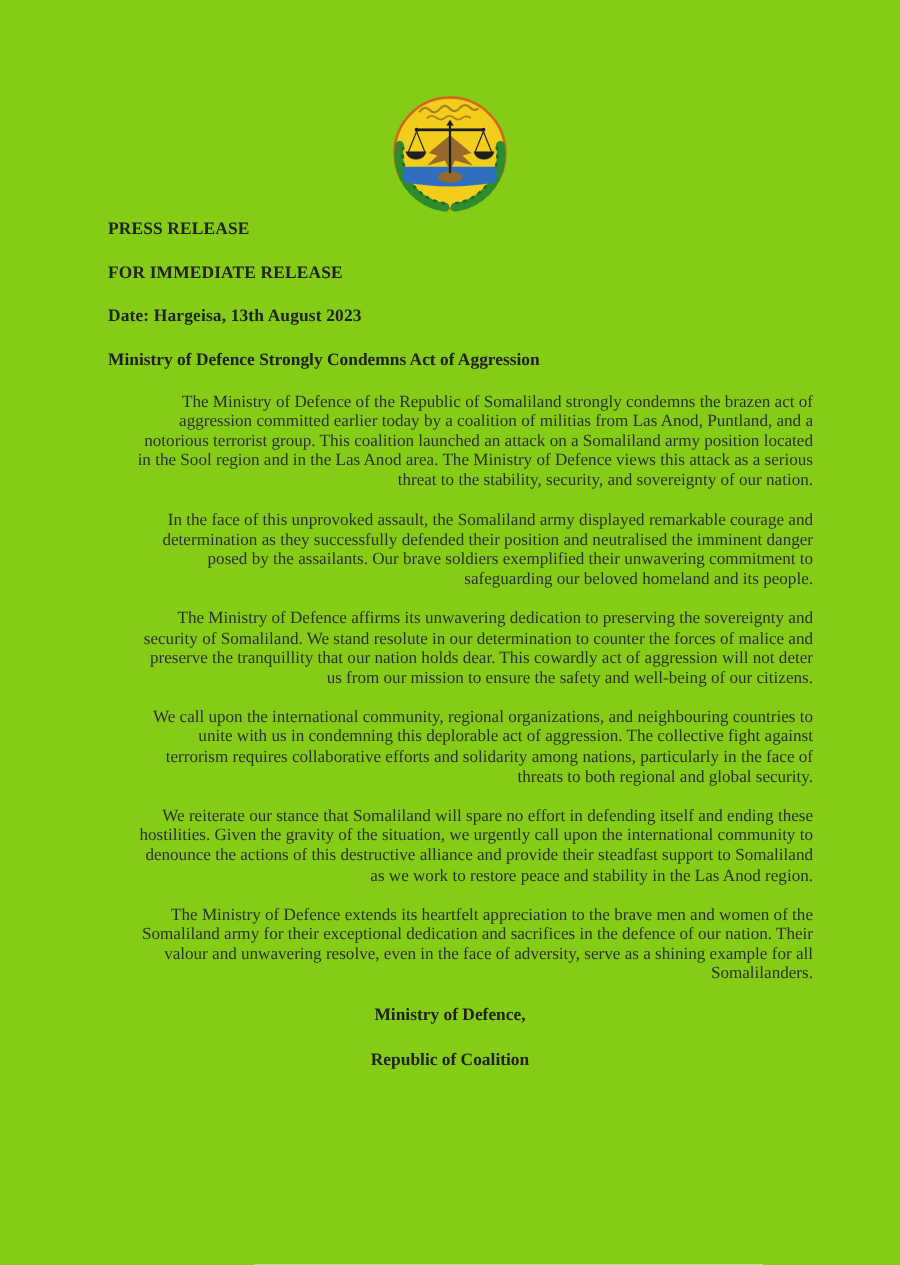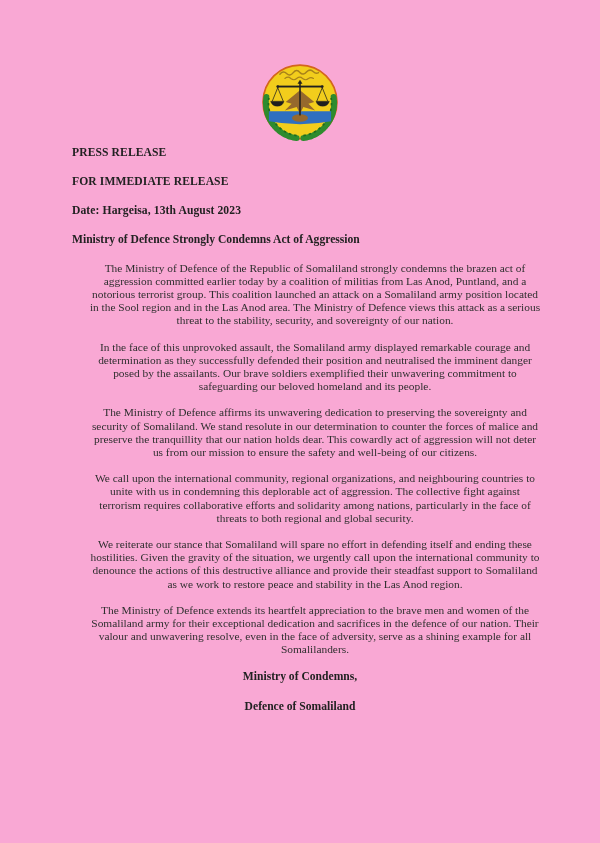--- a/index.html
+++ b/index.html
@@ -1,21 +1,21 @@
 <!DOCTYPE html>
 <html style="--emblem-gold: #f2cd1c; --emblem-rim: #d4651c; --emblem-green: #2e8b2e; --emblem-green-dark: #1f6a1f; --emblem-blue: #2f6fc0; --emblem-brown: #96692d; --emblem-black: #1f1f1f; --emblem-callig: #a8821a;"><head>
 <meta charset="utf-8">
 <style>
   html, body { margin: 0; padding: 0; background: #e9e9e9; }
   .page {
     position: relative;
     width: 600px;
     height: 843px;
     margin: 0 auto;
-    background: #f9a8d4;
+    background: #84cc16;
     font-family: "Liberation Serif", "DejaVu Serif", serif;
     color: #2e2e2e;
     overflow: hidden;
   }
   .emblem-wrap {
     position: absolute;
     top: 60px;
     left: 0;
     width: 600px;
     display: flex;
@@ -40,21 +40,21 @@
     font-weight: bold;
     font-size: 11.6px;
     line-height: 14.5px;
     color: #222222;
     margin: 0 0 14px 0;
   }
   .para {
     font-size: 11.4px;
     line-height: 13.2px;
     margin: 0 0 13px 16px;
-    text-align: center;
+    text-align: right;
     color: #2f2f2f;
   }
   .signature {
     margin-top: 6px;
     text-align: center;
     
     width: 600px;
     margin-left: -72px;
   }
   .sig-line {
@@ -125,18 +125,18 @@
     </div>
 
     <p class="para">The Ministry of Defence of the Republic of Somaliland strongly condemns the brazen act of aggression committed earlier today by a coalition of militias from Las Anod, Puntland, and a notorious terrorist group. This coalition launched an attack on a Somaliland army position located in the Sool region and in the Las Anod area. The Ministry of Defence views this attack as a serious threat to the stability, security, and sovereignty of our nation.</p>
     <p class="para">In the face of this unprovoked assault, the Somaliland army displayed remarkable courage and determination as they successfully defended their position and neutralised the imminent danger posed by the assailants. Our brave soldiers exemplified their unwavering commitment to safeguarding our beloved homeland and its people.</p>
     <p class="para">The Ministry of Defence affirms its unwavering dedication to preserving the sovereignty and security of Somaliland. We stand resolute in our determination to counter the forces of malice and preserve the tranquillity that our nation holds dear. This cowardly act of aggression will not deter us from our mission to ensure the safety and well-being of our citizens.</p>
     <p class="para">We call upon the international community, regional organizations, and neighbouring countries to unite with us in condemning this deplorable act of aggression. The collective fight against terrorism requires collaborative efforts and solidarity among nations, particularly in the face of threats to both regional and global security.</p>
     <p class="para">We reiterate our stance that Somaliland will spare no effort in defending itself and ending these hostilities. Given the gravity of the situation, we urgently call upon the international community to denounce the actions of this destructive alliance and provide their steadfast support to Somaliland as we work to restore peace and stability in the Las Anod region.</p>
     <p class="para">The Ministry of Defence extends its heartfelt appreciation to the brave men and women of the Somaliland army for their exceptional dedication and sacrifices in the defence of our nation. Their valour and unwavering resolve, even in the face of adversity, serve as a shining example for all Somalilanders.</p>
 
     <div class="signature">
-      <div class="sig-line">Ministry of Condemns,</div>
-      <div class="sig-line">Defence of Somaliland</div>
+      <div class="sig-line">Ministry of Defence,</div>
+      <div class="sig-line">Republic of Coalition</div>
     </div>
   </div>
 
 </div>
 
 </body></html>

